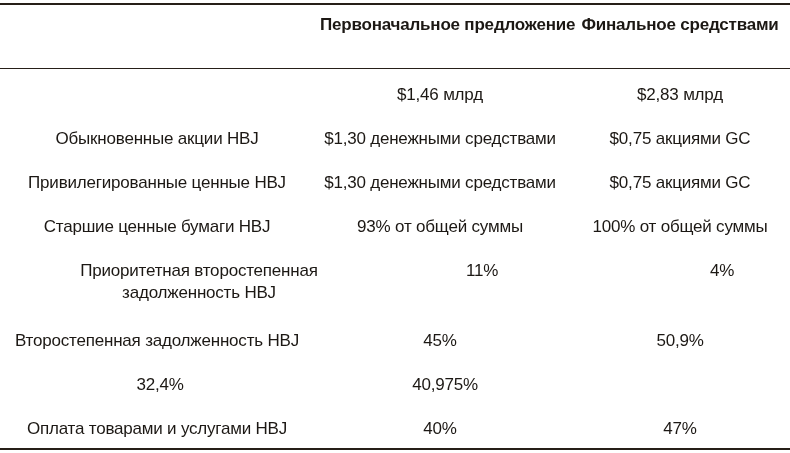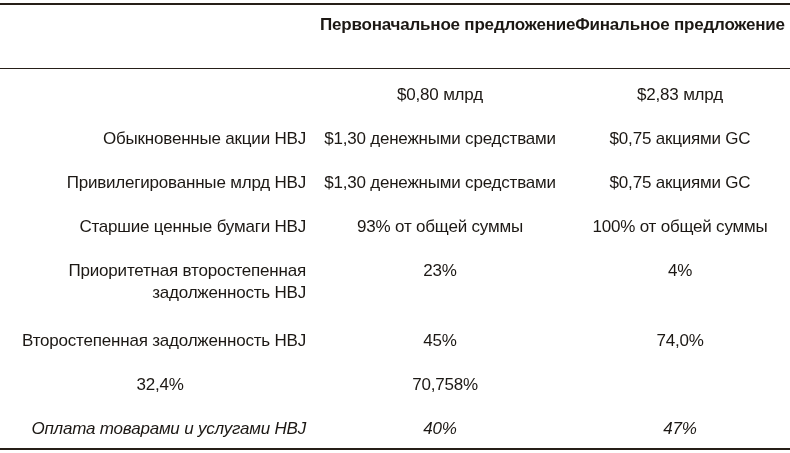--- a/index.html
+++ b/index.html
@@ -49,25 +49,25 @@
   }
 
   
   .body-row {
     height: 44px;
     padding-top: 11px;
     font-size: 17px;
     line-height: 22px;
   }
   .body-row.row-0 { height: 48px; padding-top: 15px; }
-  .body-row.row-4 { height: 70px; }
-  .body-row.row-7 { height: 41px; font-style: italic; }
+  .body-row.row-4 { height: 70px; margin-left: 42px; }
+  .body-row.row-7 { height: 41px; }
 
   .cell-label {
-    text-align: right;
+    text-align: center;
     padding-left: 8px;
     padding-right: 14px;
   }
   .cell-value {
     text-align: center;
     white-space: nowrap;
   }
   .cell-final {
     padding-left: 10px;
   }
@@ -77,59 +77,59 @@
 
 <div class="page">
 
   <div class="rule rule-thick"></div>
 
   <div class="grid-row header-row">
     <div class="header-cell cell-label"></div>
     <div class="header-cell cell-value">Первоначальное
 предложение</div>
     <div class="header-cell cell-value cell-final">Финальное
-предложение</div>
+средствами</div>
   </div>
 
   <div class="rule rule-thin"></div>
 
   <div>
       <div class="grid-row body-row row-0">
     <div class="cell-label"></div>
-    <div class="cell-value">$0,80 млрд</div>
+    <div class="cell-value">$1,46 млрд</div>
     <div class="cell-value cell-final">$2,83 млрд</div>
   </div>
       <div class="grid-row body-row row-1">
     <div class="cell-label">Обыкновенные акции HBJ</div>
     <div class="cell-value">$1,30 денежными средствами</div>
     <div class="cell-value cell-final">$0,75 акциями GC</div>
   </div>
       <div class="grid-row body-row row-2">
-    <div class="cell-label">Привилегированные млрд HBJ</div>
+    <div class="cell-label">Привилегированные ценные HBJ</div>
     <div class="cell-value">$1,30 денежными средствами</div>
     <div class="cell-value cell-final">$0,75 акциями GC</div>
   </div>
       <div class="grid-row body-row row-3">
     <div class="cell-label">Старшие ценные бумаги HBJ</div>
     <div class="cell-value">93% от общей суммы</div>
     <div class="cell-value cell-final">100% от общей суммы</div>
   </div>
       <div class="grid-row body-row row-4">
     <div class="cell-label">Приоритетная второстепенная задолженность HBJ</div>
-    <div class="cell-value">23%</div>
+    <div class="cell-value">11%</div>
     <div class="cell-value cell-final">4%</div>
   </div>
       <div class="grid-row body-row row-5">
     <div class="cell-label">Второстепенная задолженность HBJ</div>
     <div class="cell-value">45%</div>
-    <div class="cell-value cell-final">74,0%</div>
+    <div class="cell-value cell-final">50,9%</div>
   </div>
       <div class="grid-row body-row row-6">
     <div class="cell-value">32,4%</div>
-    <div class="cell-value cell-final">70,758%</div>
+    <div class="cell-value cell-final">40,975%</div>
   </div>
       <div class="grid-row body-row row-7">
     <div class="cell-label">Оплата товарами и услугами HBJ</div>
     <div class="cell-value">40%</div>
     <div class="cell-value cell-final">47%</div>
   </div>
     </div>
 
   <div class="rule rule-thick"></div>
 

